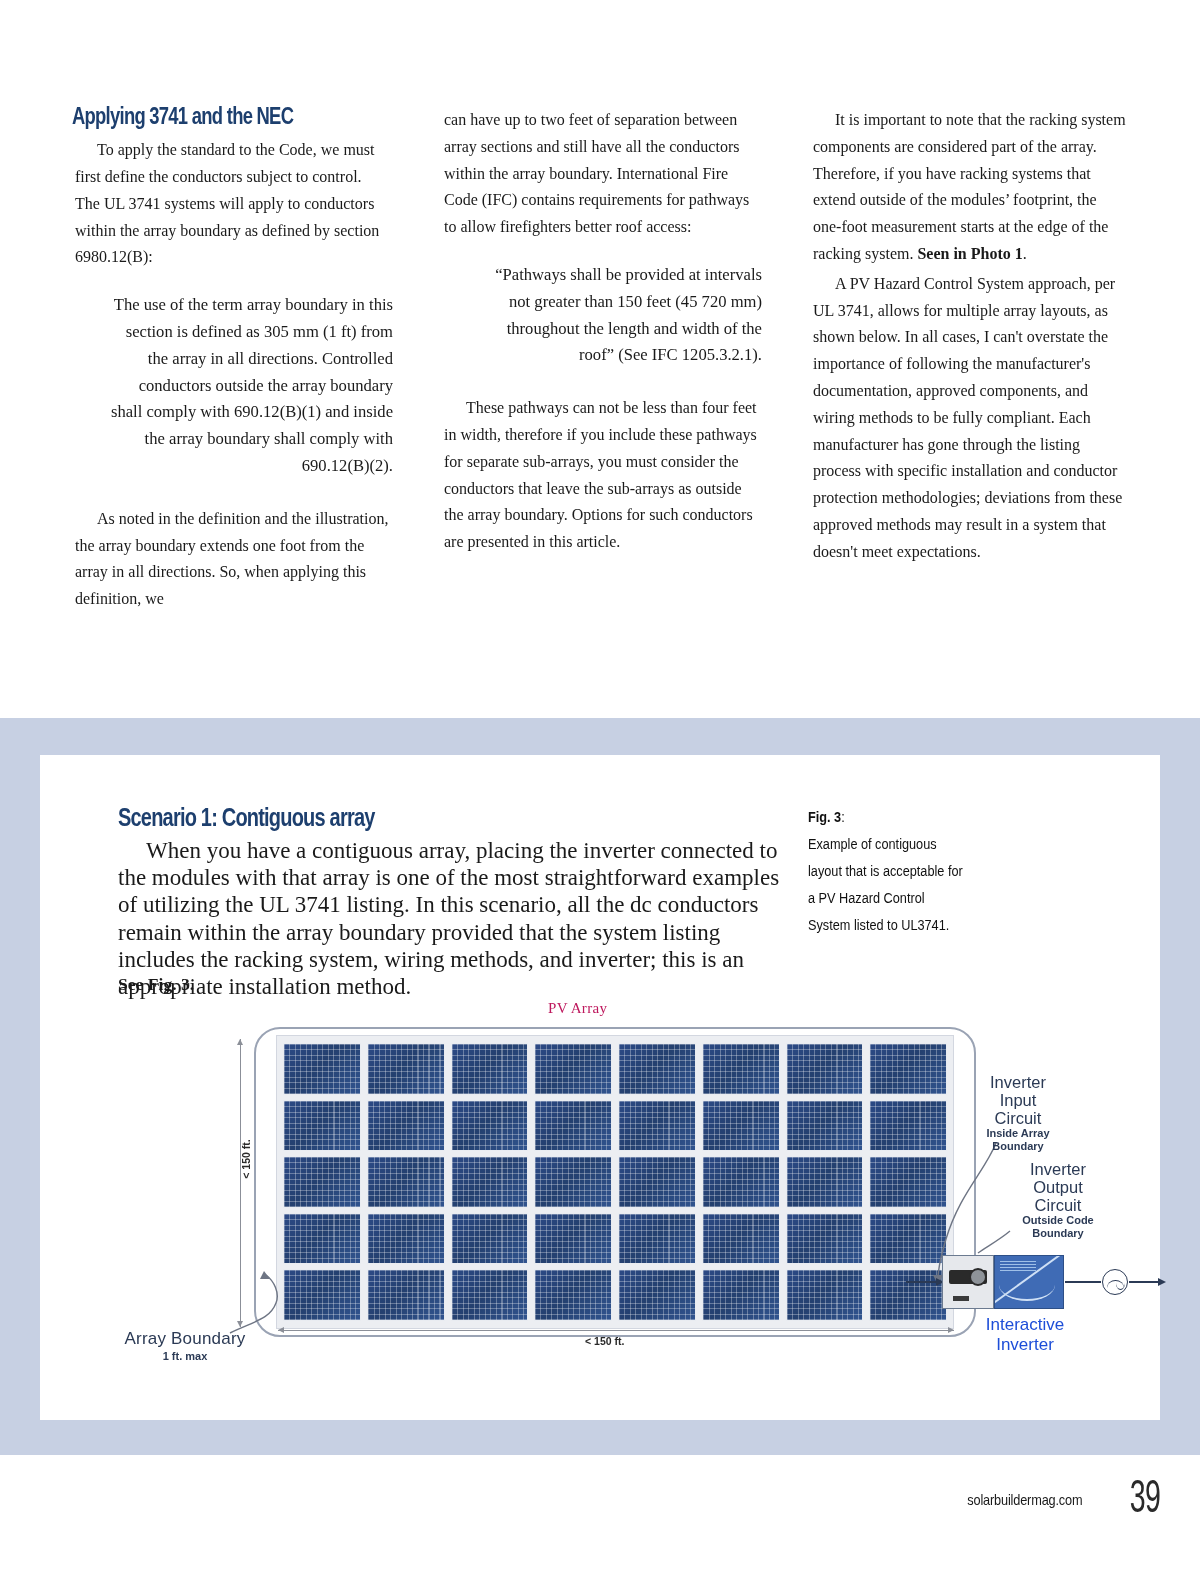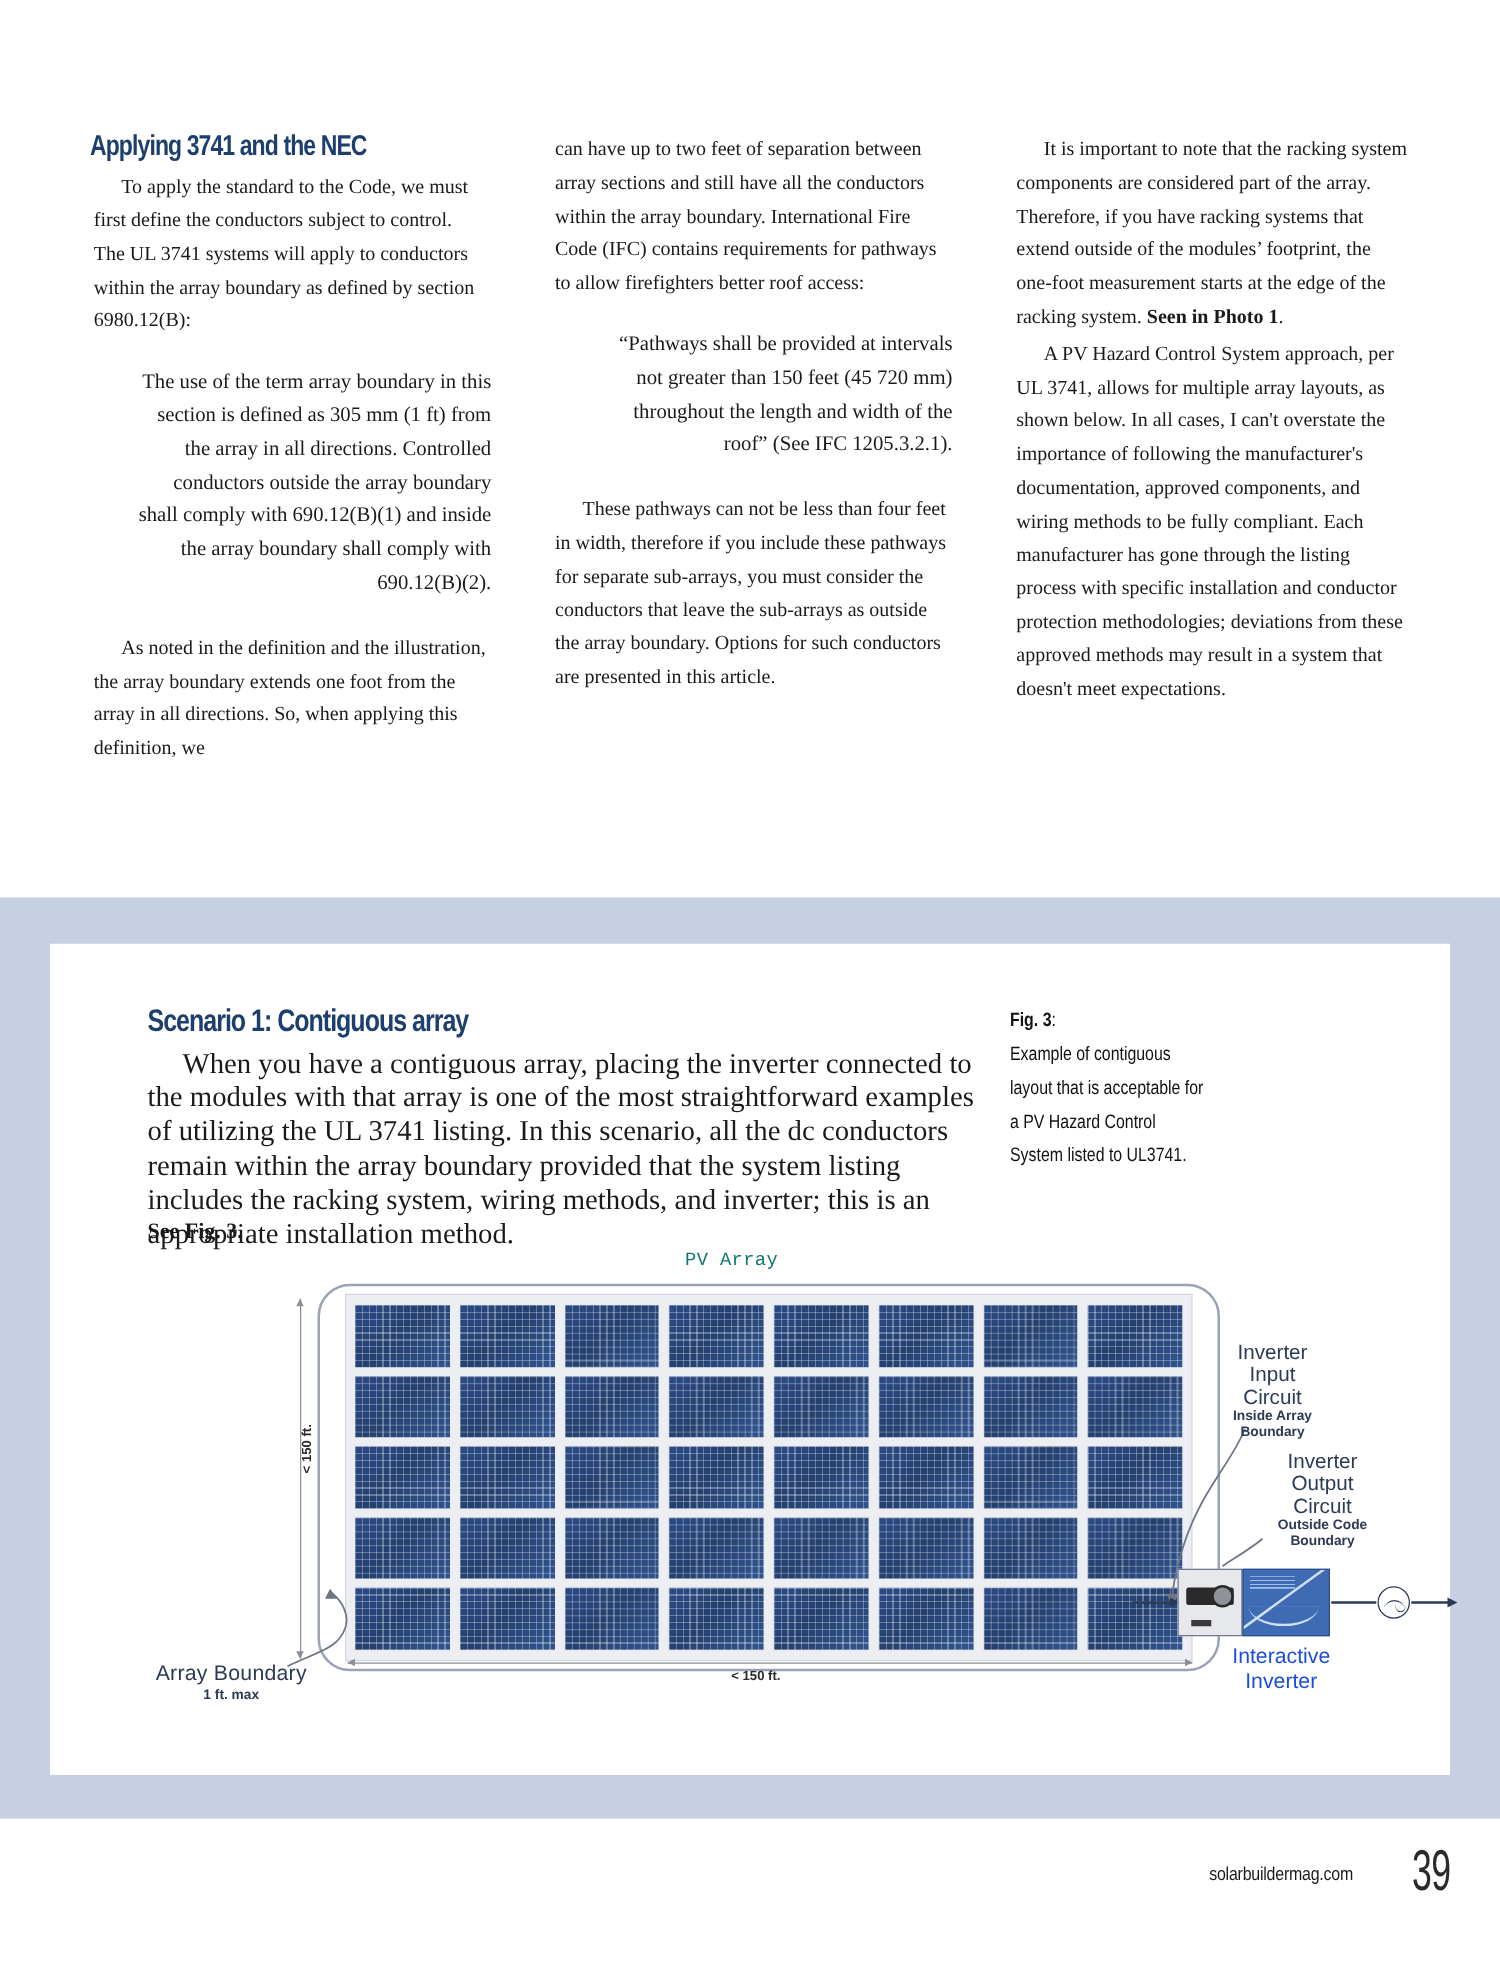--- a/index.html
+++ b/index.html
@@ -91,22 +91,22 @@
   }
   .figcap .fignum{font-weight:bold;}
 
   
   .figure{
     position:absolute;left:40px;top:248px;width:1010px;height:395px;
     background:#fff;
   }
   .fig-title{
     position:absolute;left:468px;top:-3px;
-    font-family:Liberation Mono, monospace;
-    font-size:15px;color:#0f766e;letter-spacing:0.3px;
+    font-family:Liberation Serif, serif;
+    font-size:15px;color:#be185d;letter-spacing:0.3px;
   }
 
   
   .boundary{
     position:absolute;left:174px;top:24px;width:722px;height:310px;
     border:2px solid #9aa3b4;border-radius:26px;
     box-sizing:border-box;
   }
   
   .racking{

